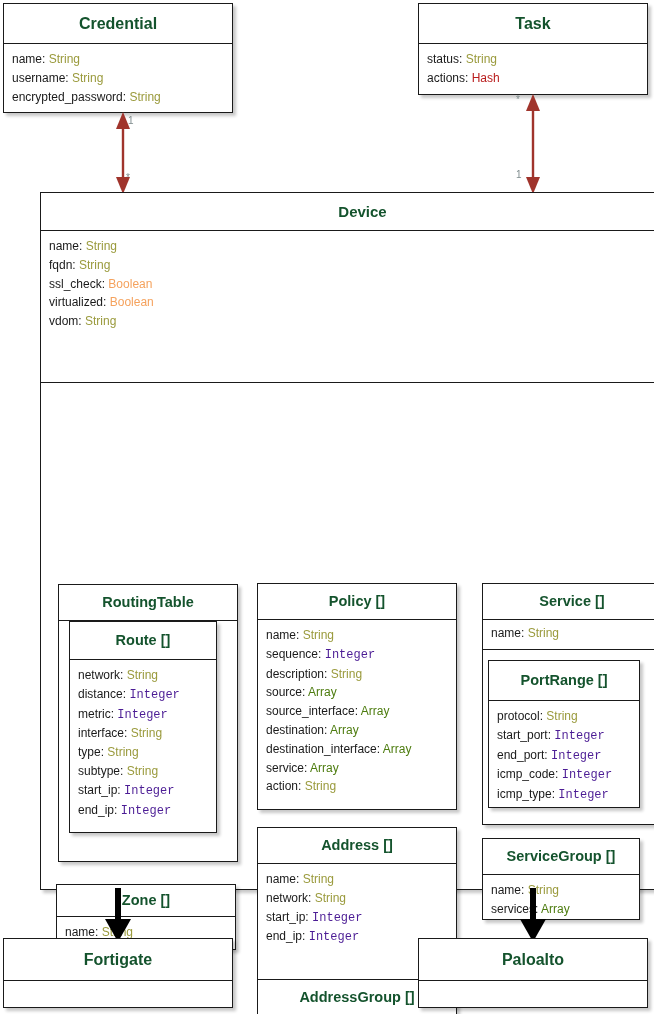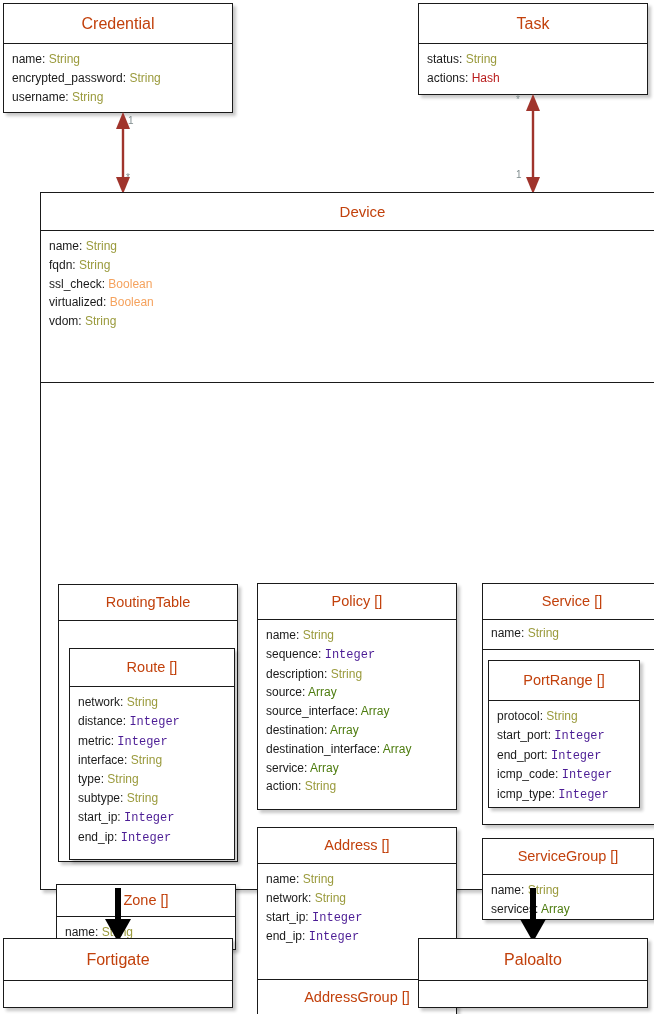--- a/index.html
+++ b/index.html
@@ -19,22 +19,22 @@
   .umlbox {
     position: absolute;
     box-sizing: border-box;
     background: #ffffff;
     border: 1.6px solid #1a1a1a;
     box-shadow: 3px 3px 3px rgba(0,0,0,0.22);
   }
   .umlbox > .title {
     box-sizing: border-box;
     text-align: left;
-    font-weight: normal;
-    color: #c2410c;
+    font-weight: bold;
+    color: #14532d;
     border-bottom: 1.6px solid #1a1a1a;
     line-height: 1;
     display: flex;
     align-items: center;
     justify-content: center;
   }
   .umlbox > .compartment {
     box-sizing: border-box;
     padding: 6px 8px 7px 8px;
   }
@@ -59,21 +59,21 @@
 
   #device { left: 3px; top: 192px; width: 645px; height: 698px; margin-left: 37px; }
   #device > .title { height: 38px; font-size: 15px; }
   #device > .dev-attrs { height: 152px; border-bottom: 1.6px solid #1a1a1a; }
   #device > .dev-body { position: relative; height: 506px; }
 
   
   #routingtable { left: 17px; top: 201px; width: 180px; height: 278px; }
   #routingtable > .title { height: 36px; font-size: 14.5px; }
   #routingtable > .rt-body { position: relative; height: 240px; }
-  #route { left: 10px; top: 27px; width: 166px; height: 212px; }
+  #route { left: 10px; top: 0; width: 148px; height: 212px; }
   #route > .title { height: 38px; font-size: 14.5px; }
 
   #zone { left: 15px; top: 501px; width: 180px; height: 66px; }
   #zone > .title { height: 32px; font-size: 14.5px; }
 
   #policy { left: 216px; top: 200px; width: 200px; height: 227px; }
   #policy > .title { height: 36px; font-size: 14.5px; }
 
   #address { left: 216px; top: 444px; width: 200px; height: 154px; }
   #address > .title { height: 36px; font-size: 14.5px; }
@@ -81,21 +81,21 @@
   #addressgroup { left: 216px; top: 596px; width: 200px; height: 82px; }
   #addressgroup > .title { height: 36px; font-size: 14.5px; }
 
   #service { left: 441px; top: 200px; width: 180px; height: 242px; }
   #service > .title { height: 36px; font-size: 14.5px; }
   #service > .svc-attrs { height: 30px; padding-top: 4px; border-bottom: 1.6px solid #1a1a1a; }
   #service > .svc-body { position: relative; height: 173px; }
   #portrange { left: 5px; top: 10px; width: 152px; height: 148px; }
   #portrange > .title { height: 40px; font-size: 14.5px; }
 
-  #servicegroup { left: 441px; top: 455px; width: 172px; height: 82px; }
+  #servicegroup { left: 441px; top: 455px; width: 158px; height: 82px; }
   #servicegroup > .title { height: 36px; font-size: 14.5px; }
 
   #fortigate { left: 3px; top: 938px; width: 230px; height: 70px; }
   #fortigate > .title { height: 42px; font-size: 16px; }
 
   #paloalto { left: 418px; top: 938px; width: 230px; height: 70px; }
   #paloalto > .title { height: 42px; font-size: 16px; }
 
   
   .conn { position: absolute; }
@@ -117,22 +117,22 @@
   #inh-forti { left: 100px; top: 888px; width: 36px; height: 54px; }
   #inh-palo  { left: 515px; top: 888px; width: 36px; height: 54px; }
 </style>
 </head>
 <body>
 
 <div class="umlbox" id="credential">
   <div class="title">Credential</div>
   <div class="compartment">
       <div class="attr"><span>name: </span><span class="t-String">String</span></div>
+      <div class="attr"><span>username: </span><span class="t-String">String</span></div>
       <div class="attr"><span>encrypted_password: </span><span class="t-String">String</span></div>
-      <div class="attr"><span>username: </span><span class="t-String">String</span></div>
     </div>
 </div>
 
 <div class="umlbox" id="task">
   <div class="title">Task</div>
   <div class="compartment">
       <div class="attr"><span>status: </span><span class="t-String">String</span></div>
       <div class="attr"><span>actions: </span><span class="t-Hash">Hash</span></div>
     </div>
 </div>

